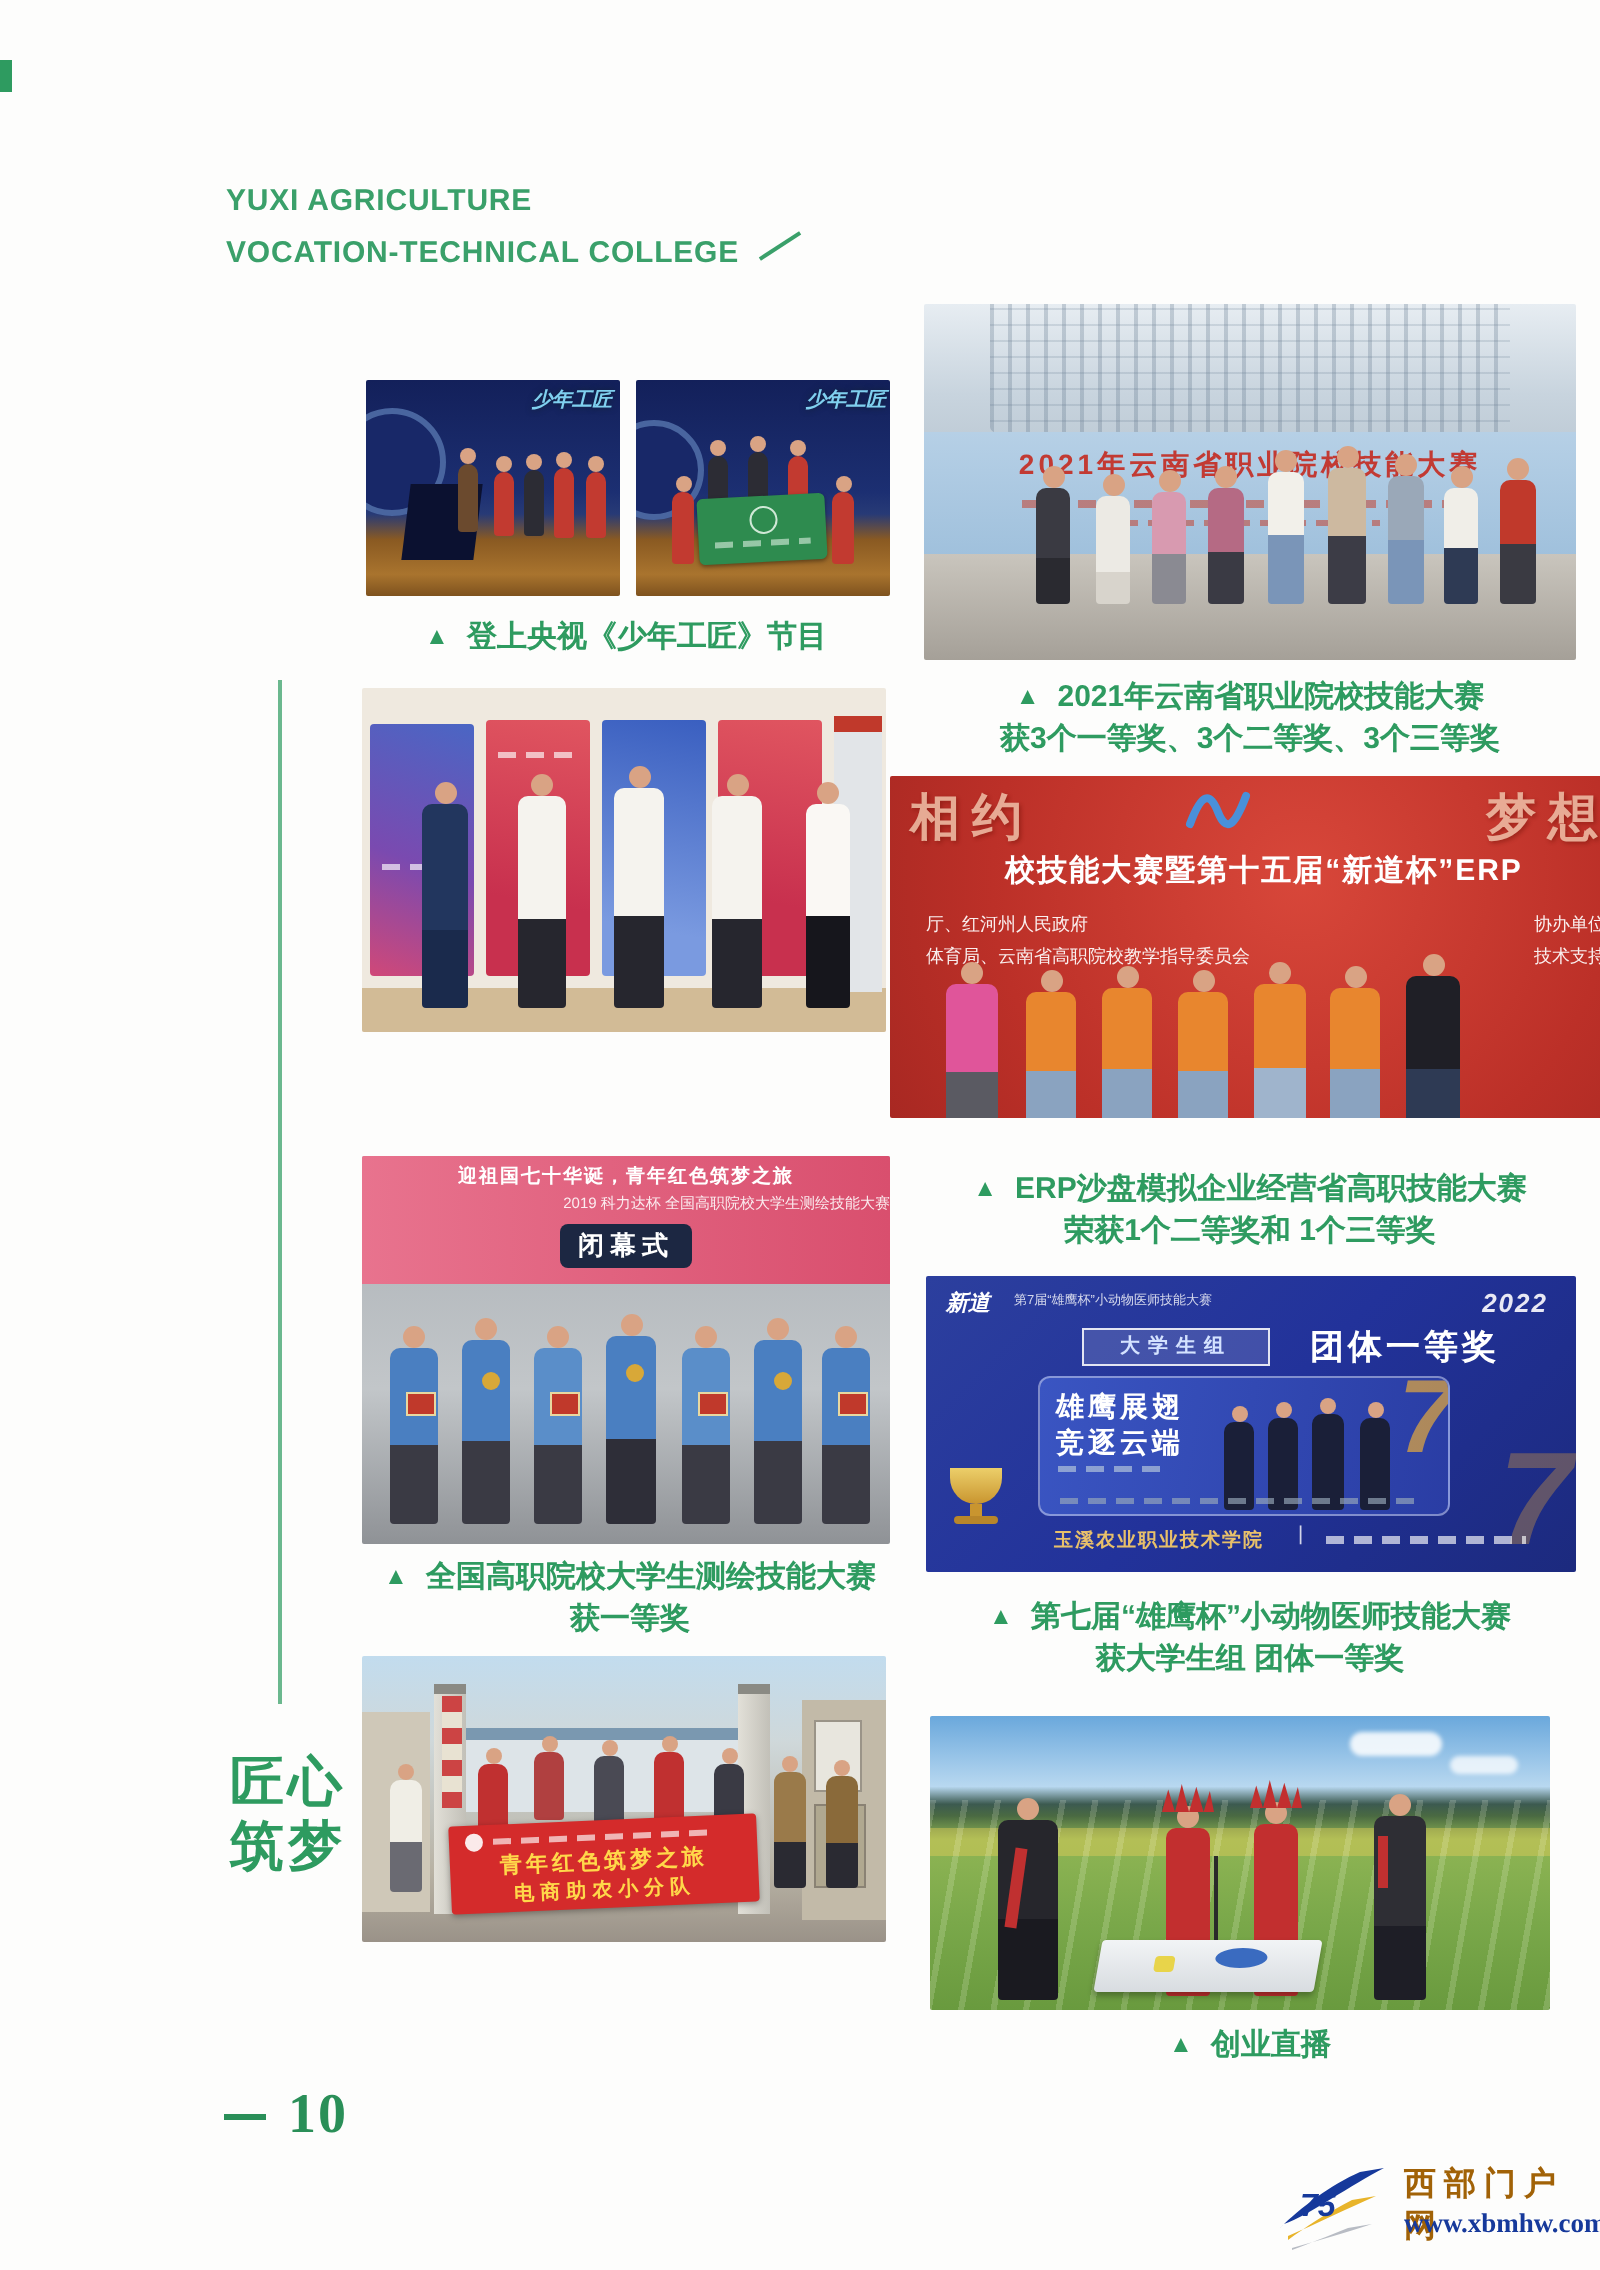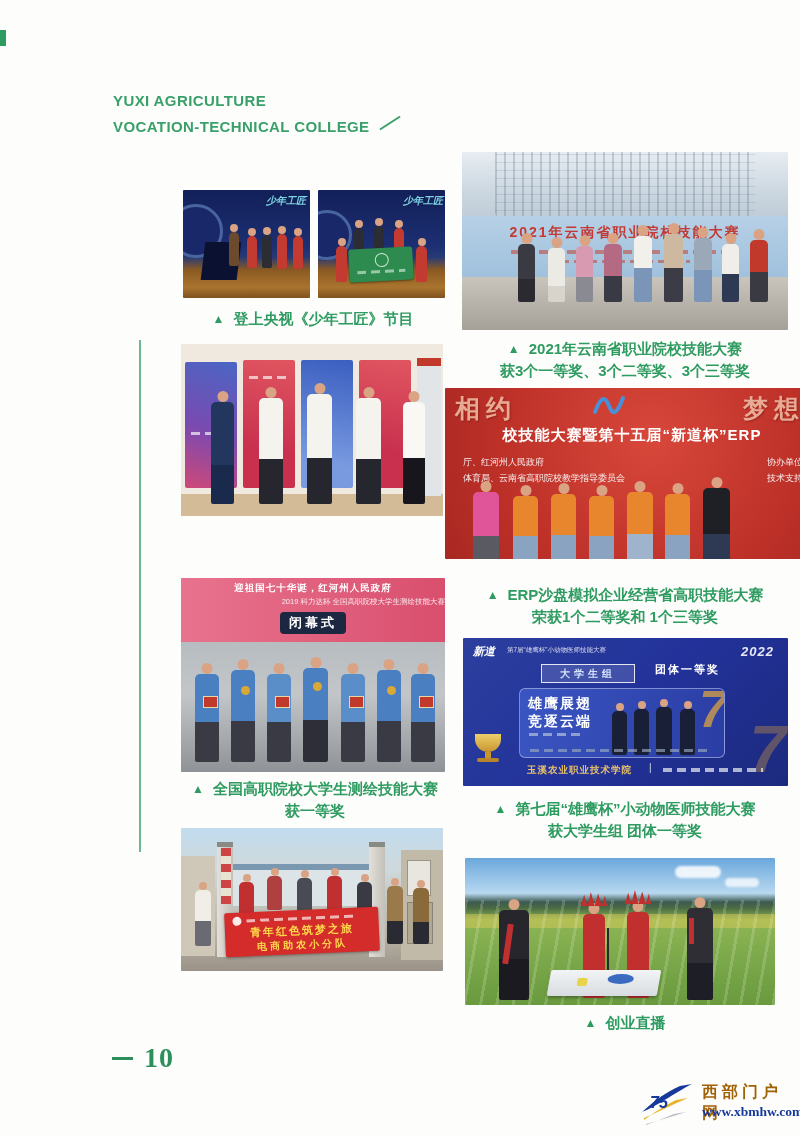--- a/index.html
+++ b/index.html
@@ -38,20 +38,24 @@
 
   <div class="edge-mark"></div>
 
   <div class="hdr">
     <div>YUXI AGRICULTURE</div>
     <div>VOCATION-TECHNICAL COLLEGE</div>
   </div>
   <div class="hdr-slash"></div>
 
   <div class="vline"></div>
+  <div class="side-label" style="top:875px;">
+    <div>匠心</div>
+    <div>筑梦</div>
+  </div>
 
   <div class="photo" style="left:183px;top:190px;width:127px;height:108px;background:linear-gradient(180deg,#13205a 0%,#1c2f72 52%,#273a76 62%,#8a5a22 74%,#a9742e 90%,#7e521e 100%);">
     <div class="abs" style="left:-14px;top:14px;width:48px;height:48px;border:3px solid #49659f;border-radius:50%;background:#182868;"></div>
     <div class="abs" style="left:20px;top:52px;width:36px;height:38px;background:#0b1130;transform:skewX(-7deg);"></div>
     <div class="abs" style="right:4px;top:5px;width:44px;color:#7fd0ef;font-size:10px;font-weight:bold;font-style:italic;text-align:right;line-height:12px;text-shadow:0 0 3px #123;">少年工匠</div>
     <div class="p sm" style="left:46px;top:42px;width:10px;height:34px;background:#6b4a2e;"></div>
     <div class="p sm" style="left:64px;top:46px;width:10px;height:32px;background:#c23a30;"></div>
     <div class="p sm" style="left:79px;top:45px;width:10px;height:33px;background:#2c2c34;"></div>
     <div class="p sm" style="left:94px;top:44px;width:10px;height:35px;background:#c23a30;"></div>
     <div class="p sm" style="left:110px;top:46px;width:10px;height:33px;background:#c23a30;"></div>
@@ -140,21 +144,21 @@
     <div class="p" style="left:258px;top:100px;width:27px;height:80px;background:linear-gradient(#1f1f26 58%,#2e3a54 58%);"></div>
   </div>
 
   <div class="cap" style="left:455px;top:584px;width:340px;">
     <div><span class="tri">▲</span><span>ERP沙盘模拟企业经营省高职技能大赛</span></div>
     <div>荣获1个二等奖和 1个三等奖</div>
   </div>
 
   <div class="photo" style="left:181px;top:578px;width:264px;height:194px;background:linear-gradient(180deg,#aab0b5 0%,#c2c6c9 60%,#8f9296 100%);">
     <div class="abs" style="left:0;top:0;width:100%;height:33%;background:linear-gradient(90deg,#e8738e,#d94f6e);">
-      <div class="abs" style="left:0;top:4px;width:100%;text-align:center;color:#fff;font-size:9.5px;font-weight:bold;letter-spacing:1px;">迎祖国七十华诞，红河州人民政府</div>
+      <div class="abs" style="left:0;top:4px;width:100%;text-align:center;color:#fff;font-size:9.5px;font-weight:bold;letter-spacing:1px;">迎祖国七十华诞，青年红色筑梦之旅</div>
       <div class="abs" style="left:0;top:19px;width:100%;text-align:right;color:rgba(255,255,255,.88);font-size:7.5px;">2019 科力达杯 全国高职院校大学生测绘技能大赛</div>
       <div class="abs" style="left:50%;transform:translateX(-50%);top:34px;width:66px;height:22px;background:#1c2742;border-radius:4px;color:#fff;font-size:13px;font-weight:bold;text-align:center;line-height:22px;letter-spacing:3px;">闭幕式</div>
     </div>
     <div class="p" style="left:14px;top:96px;width:24px;height:88px;background:linear-gradient(#4a7fc1 55%,#3a3a44 55%);"></div>
     <div class="p" style="left:50px;top:92px;width:24px;height:92px;background:linear-gradient(#4a7fc1 55%,#3a3a44 55%);"></div>
     <div class="p" style="left:86px;top:96px;width:24px;height:88px;background:linear-gradient(#5a8ec9 55%,#3a3a44 55%);"></div>
     <div class="p" style="left:122px;top:90px;width:25px;height:94px;background:linear-gradient(#4a7fc1 55%,#2e2e38 55%);"></div>
     <div class="p" style="left:160px;top:96px;width:24px;height:88px;background:linear-gradient(#5a8ec9 55%,#3a3a44 55%);"></div>
     <div class="p" style="left:196px;top:92px;width:24px;height:92px;background:linear-gradient(#4a7fc1 55%,#3a3a44 55%);"></div>
     <div class="p" style="left:230px;top:96px;width:24px;height:88px;background:linear-gradient(#4a7fc1 55%,#3a3a44 55%);"></div>
@@ -170,21 +174,21 @@
   <div class="cap" style="left:165px;top:778px;width:300px;">
     <div><span class="tri">▲</span><span>全国高职院校大学生测绘技能大赛</span></div>
     <div>获一等奖</div>
   </div>
 
   <div class="photo" style="left:463px;top:638px;width:325px;height:148px;background:linear-gradient(135deg,#2c3f9e 0%,#22329a 50%,#1c2a7e 100%);">
     <div class="abs" style="left:10px;top:6px;color:#fff;font-style:italic;font-weight:bold;font-size:11px;">新道</div>
     <div class="abs" style="left:44px;top:8px;color:rgba(255,255,255,.8);font-size:6.5px;">第7届“雄鹰杯”小动物医师技能大赛</div>
     <div class="abs" style="right:14px;top:6px;color:#e8e8f4;font-style:italic;font-weight:bold;font-size:13px;letter-spacing:1px;">2022</div>
     <div class="abs" style="left:78px;top:26px;width:92px;height:17px;border:1px solid rgba(255,255,255,.85);background:rgba(255,255,255,.14);color:#d4e2ff;font-size:10px;font-weight:bold;text-align:center;line-height:17px;letter-spacing:4px;">大学生组</div>
-    <div class="abs" style="left:192px;top:24px;color:#ffffff;font-weight:bold;font-size:11px;letter-spacing:2px;">团体一等奖</div>
+    <div class="abs" style="left:192px;top:24px;color:#ffffff;font-weight:bold;font-size:17px;letter-spacing:2px;">团体一等奖</div>
     <div class="abs" style="right:2px;bottom:4px;font-size:66px;font-weight:bold;color:rgba(224,160,56,.35);font-style:italic;line-height:66px;">7</div>
     <div class="abs" style="left:56px;top:50px;width:204px;height:68px;background:linear-gradient(100deg,#3a55c2,#2a3da4);border:1px solid rgba(255,255,255,.4);border-radius:6px;overflow:hidden;">
       <div class="abs" style="left:8px;top:6px;color:#fff;font-weight:bold;font-size:14px;letter-spacing:2px;">雄鹰展翅</div>
       <div class="abs" style="left:8px;top:24px;color:#fff;font-weight:bold;font-size:14px;letter-spacing:2px;">竞逐云端</div>
       <div class="blurline" style="left:9px;top:44px;width:52px;color:#bcd;height:3px;"></div>
       <div class="abs" style="right:-4px;top:-6px;font-size:52px;font-weight:bold;font-style:italic;color:rgba(230,170,60,.7);line-height:52px;">7</div>
       <div class="p sm" style="left:92px;top:22px;width:15px;height:44px;background:#1a1f38;"></div>
       <div class="p sm" style="left:114px;top:20px;width:15px;height:46px;background:#1a1f38;"></div>
       <div class="p sm" style="left:136px;top:18px;width:16px;height:48px;background:#1a1f38;"></div>
       <div class="p sm" style="left:160px;top:20px;width:15px;height:46px;background:#1a1f38;"></div>

